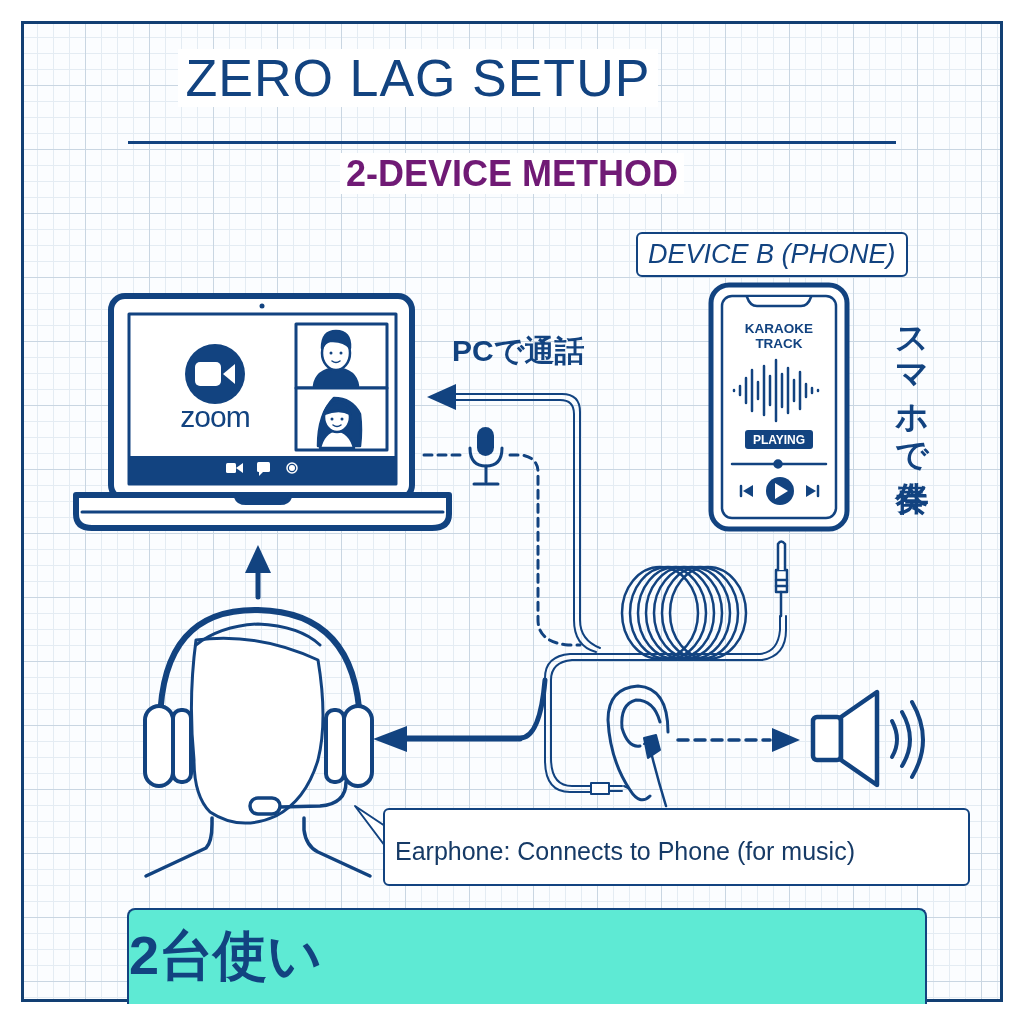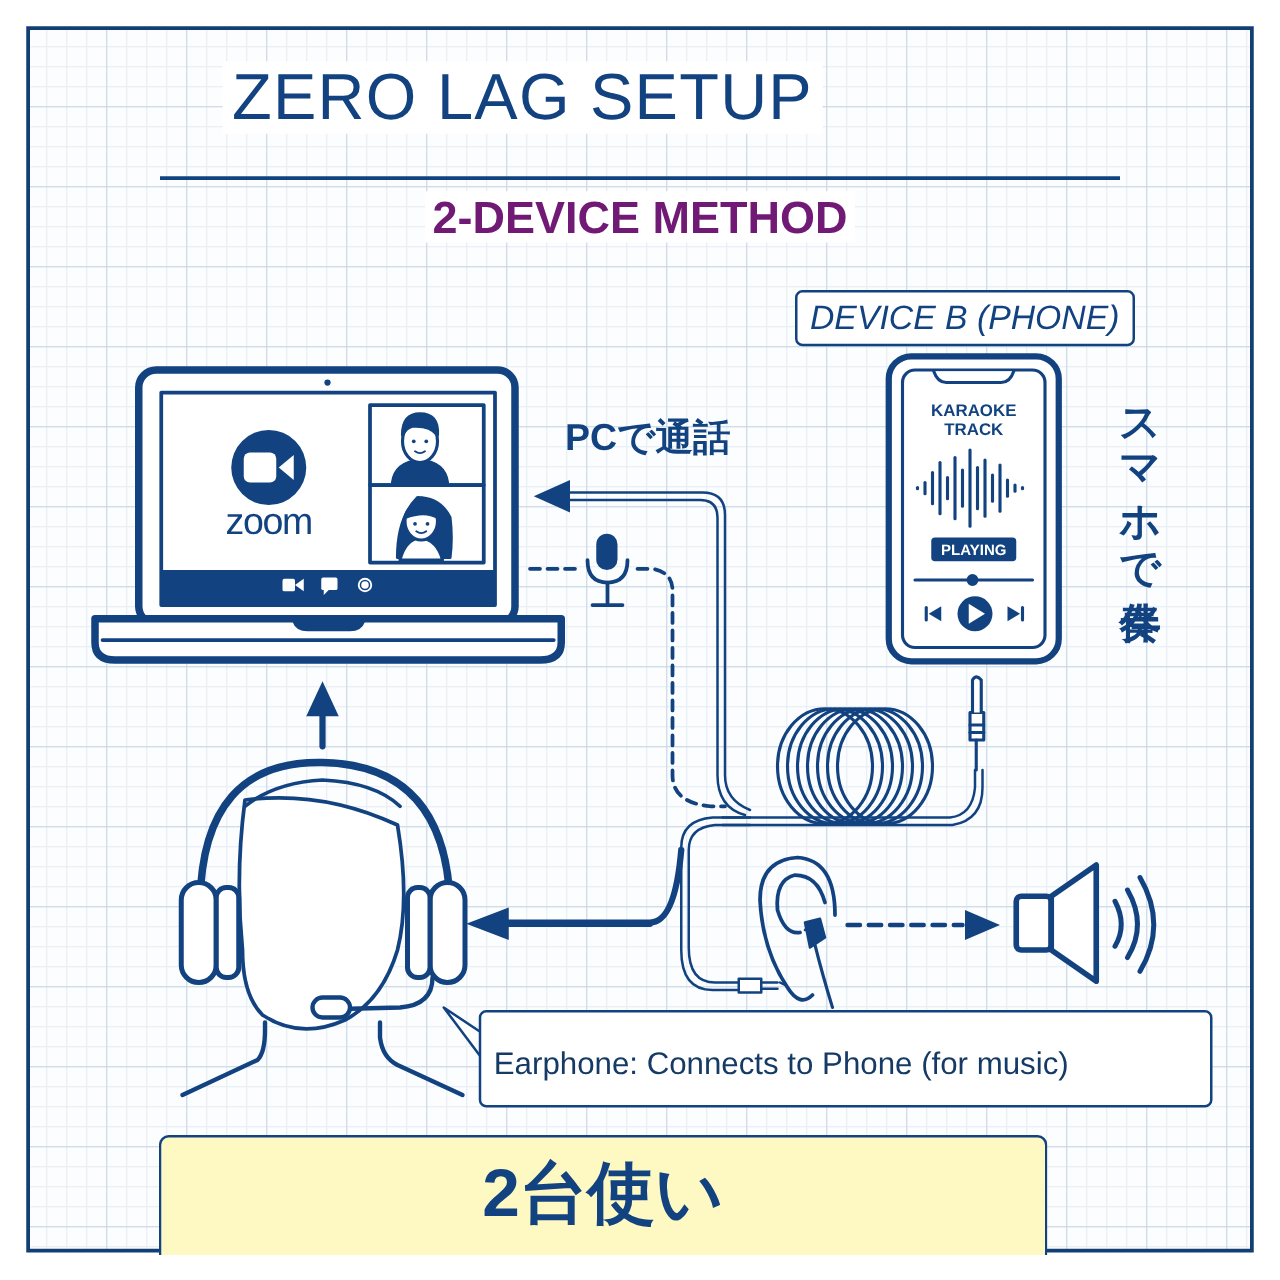--- a/index.html
+++ b/index.html
@@ -38,23 +38,23 @@
   .jp-label { position:absolute; color:#124380; font-weight:bold; font-size:30px; line-height:1; }
   .jp-vertical { position:absolute; color:#124380; font-size:33px; line-height:1.0;
                  writing-mode:vertical-rl; font-weight:bold; }
   .callout {
     position:absolute; left:383px; top:808px; width:587px; height:78px;
     border:2px solid #124380; border-radius:6px; background:#fff; box-sizing:border-box;
     color:#163a66; font-size:25px; line-height:31px; padding:26px 10px;
   }
   .callout b { font-weight:bold; }
   .bottom-box {
-    position:absolute; left:127px; top:908px; width:711px; height:96px;
-    border:2px solid #124380; border-bottom:none; border-radius:8px 8px 0 0; background:#fef9c3;
-    box-sizing:border-box; text-align:center;
+    position:absolute; left:127px; top:908px; width:800px; height:96px;
+    border:2px solid #124380; border-bottom:none; border-radius:8px 8px 0 0; background:#5eead4;
+    box-sizing:border-box; text-align:left;
   }
   .bottom-box span { display:inline-block; margin-top:18px; font-size:54px; font-weight:bold; color:#124380; line-height:1; }
   svg text { font-family:"Liberation Sans", "DejaVu Sans", sans-serif; }
 </style>
 </head>
 <body>
 
 <div id="canvas">
   <div class="grid-bg"></div>
 

